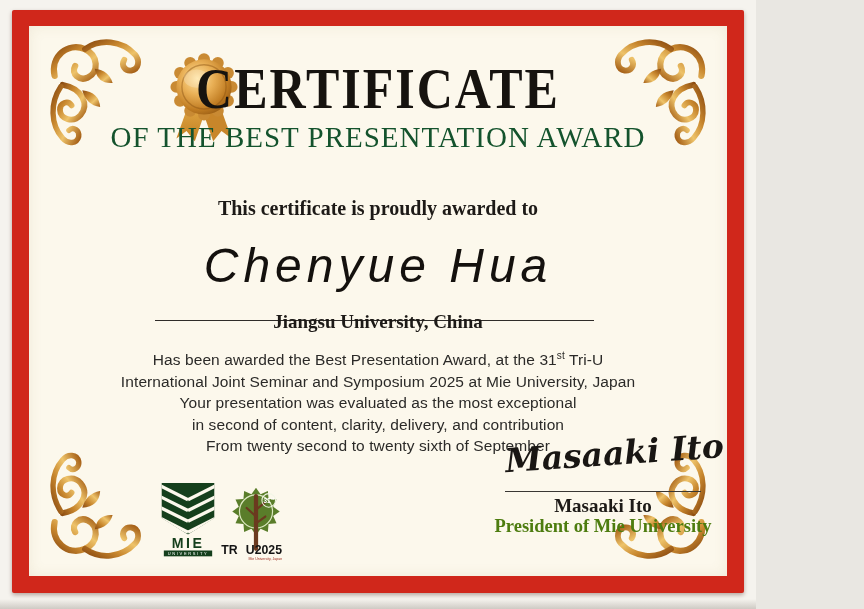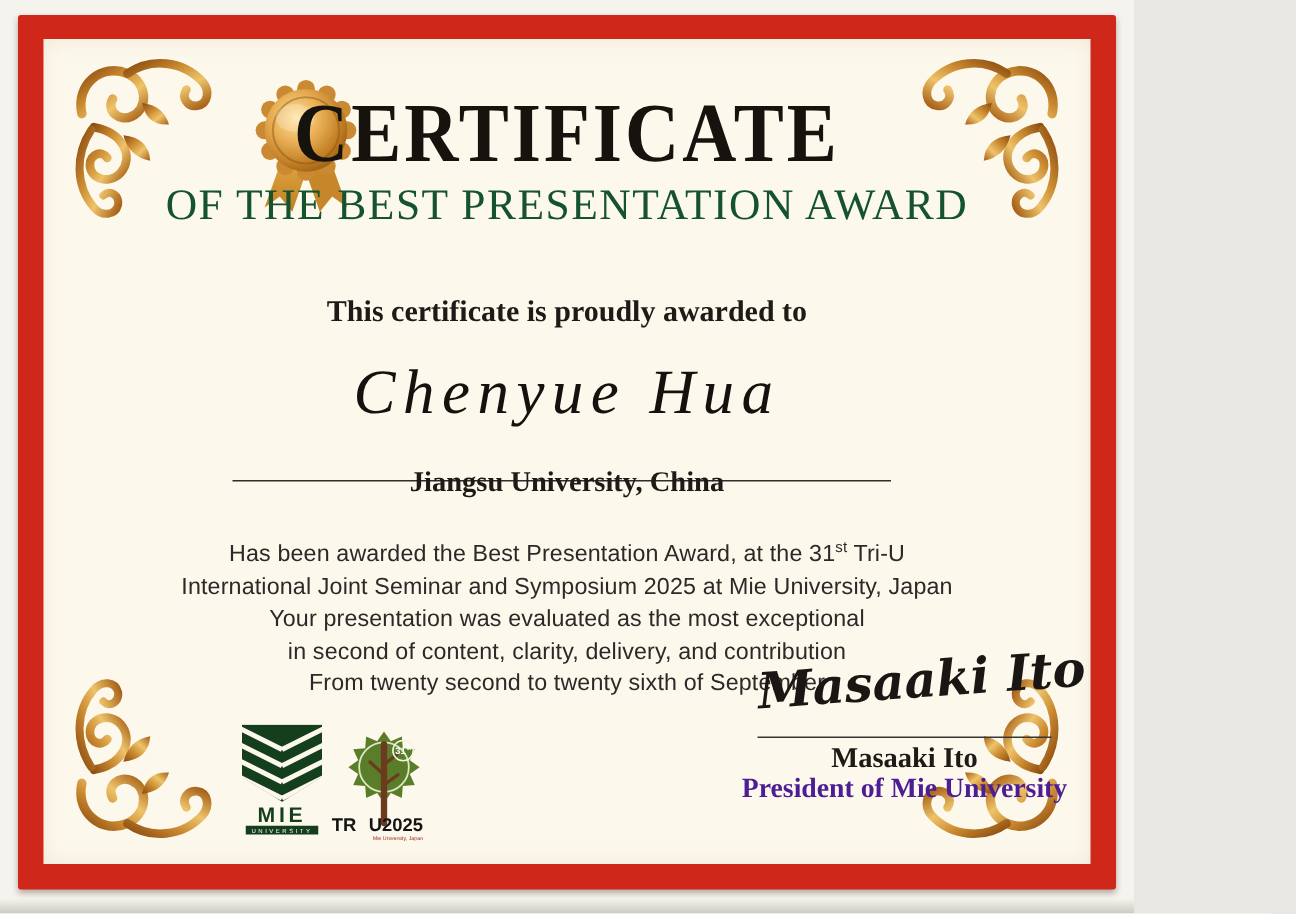--- a/index.html
+++ b/index.html
@@ -18,37 +18,37 @@
   .corner.tr{right:38px;top:33px;transform:scaleX(-1);}
   .corner.bl{left:38px;bottom:44px;transform:scaleY(-1);}
   .corner.br{right:38px;bottom:44px;transform:scale(-1,-1);}
 
   .medal{position:absolute;left:158px;top:46px;width:92px;height:102px;}
 
   .title{top:56px;font-size:50px;font-weight:bold;letter-spacing:2px;color:#16130f;
     transform:scaleY(1.12);transform-origin:center top;}
   .subtitle{top:121px;font-size:29px;letter-spacing:1px;color:#14532d;}
   .intro{top:197px;font-size:20px;color:#1d1a17;font-weight:bold;}
-  .recipient{top:238px;font-size:42px;font-style:italic;letter-spacing:5px;color:#14110e;
-    font-family:Liberation Serif, serif;}
+  .recipient{top:238px;font-size:48px;font-style:italic;letter-spacing:5px;color:#14110e;
+    font-family:Liberation Sans, sans-serif;}
   .name-rule{position:absolute;left:155px;right:162px;top:320px;border-top:1.6px solid #2f2c29;}
   .affiliation{top:311px;font-size:19px;font-weight:bold;color:#1d1a17;}
 
-  .body-text{top:359px;font-family:"Liberation Sans",sans-serif;font-size:15.5px;
+  .body-text{top:349px;font-family:"Liberation Sans",sans-serif;font-size:15.5px;
     line-height:21.6px;color:#2b2a28;letter-spacing:.1px;}
   .sup{vertical-align:super;font-size:10px;line-height:0;}
 
   .sig-script{position:absolute;left:505px;top:434px;width:210px;text-align:center;
     font-family:"DejaVu Serif",serif;font-style:italic;font-weight:bold;font-size:33px;
     color:#191613;transform:rotate(-4deg);white-space:nowrap;}
   .sig-rule{position:absolute;left:505px;width:196px;top:491px;border-top:1.6px solid #3a3733;}
   .sig-name{position:absolute;left:495px;width:216px;top:495px;text-align:center;
     font-size:19px;font-weight:bold;color:#1d1a17;}
   .sig-title{position:absolute;left:480px;width:246px;top:516px;text-align:center;
-    font-size:18.5px;font-weight:bold;color:#4c1d95;}
+    font-size:18.5px;font-weight:bold;color:#4d7c0f;}
 
   .mie-logo{position:absolute;left:150px;top:478px;width:76px;height:80px;}
   .triu-logo{position:absolute;left:212px;top:486px;width:88px;height:78px;}
 </style>
 </head>
 <body>
 
 <svg width="0" height="0" style="position:absolute" aria-hidden="true">
   <defs>
     <linearGradient id="goldGrad" x1="0" y1="0" x2="1" y2="1">

